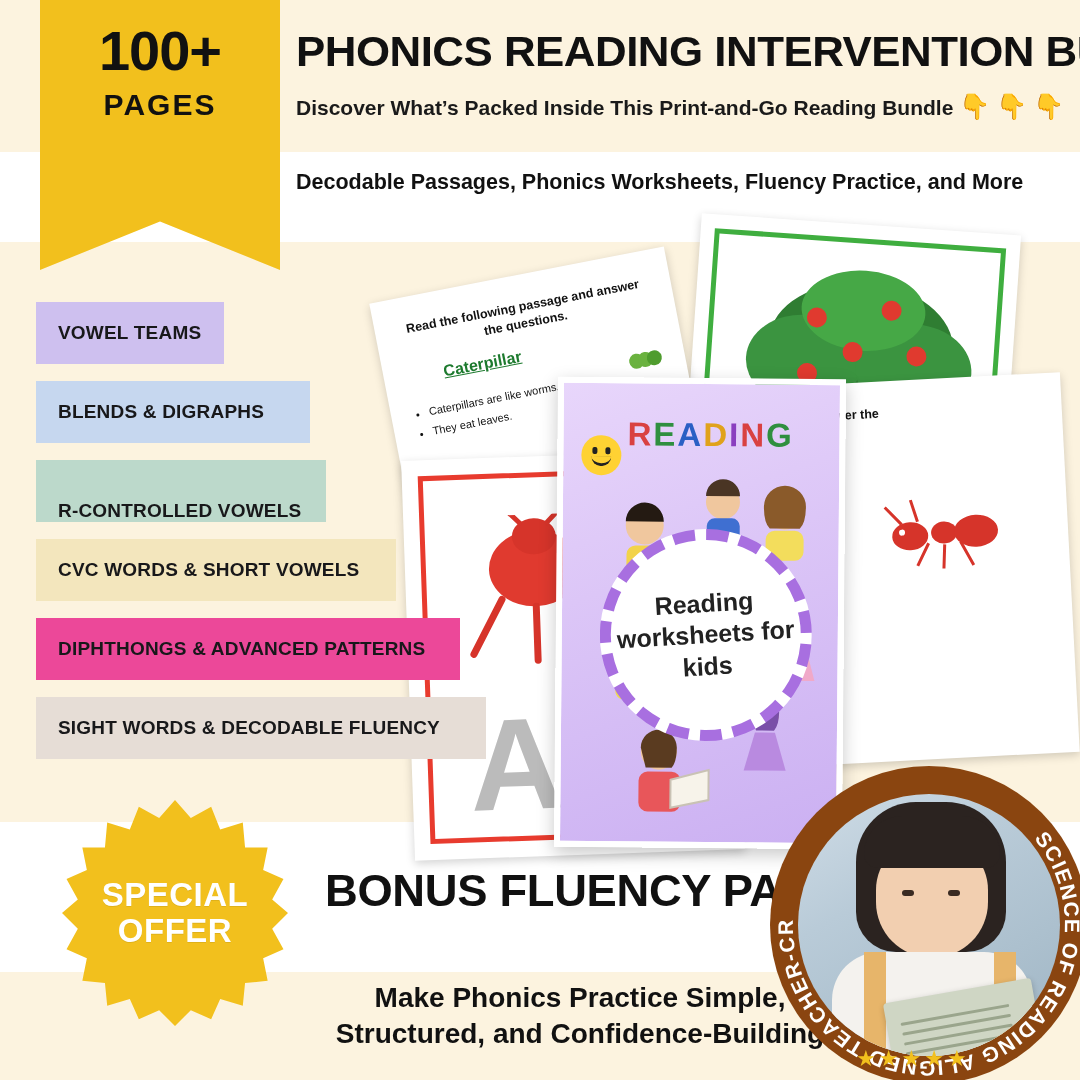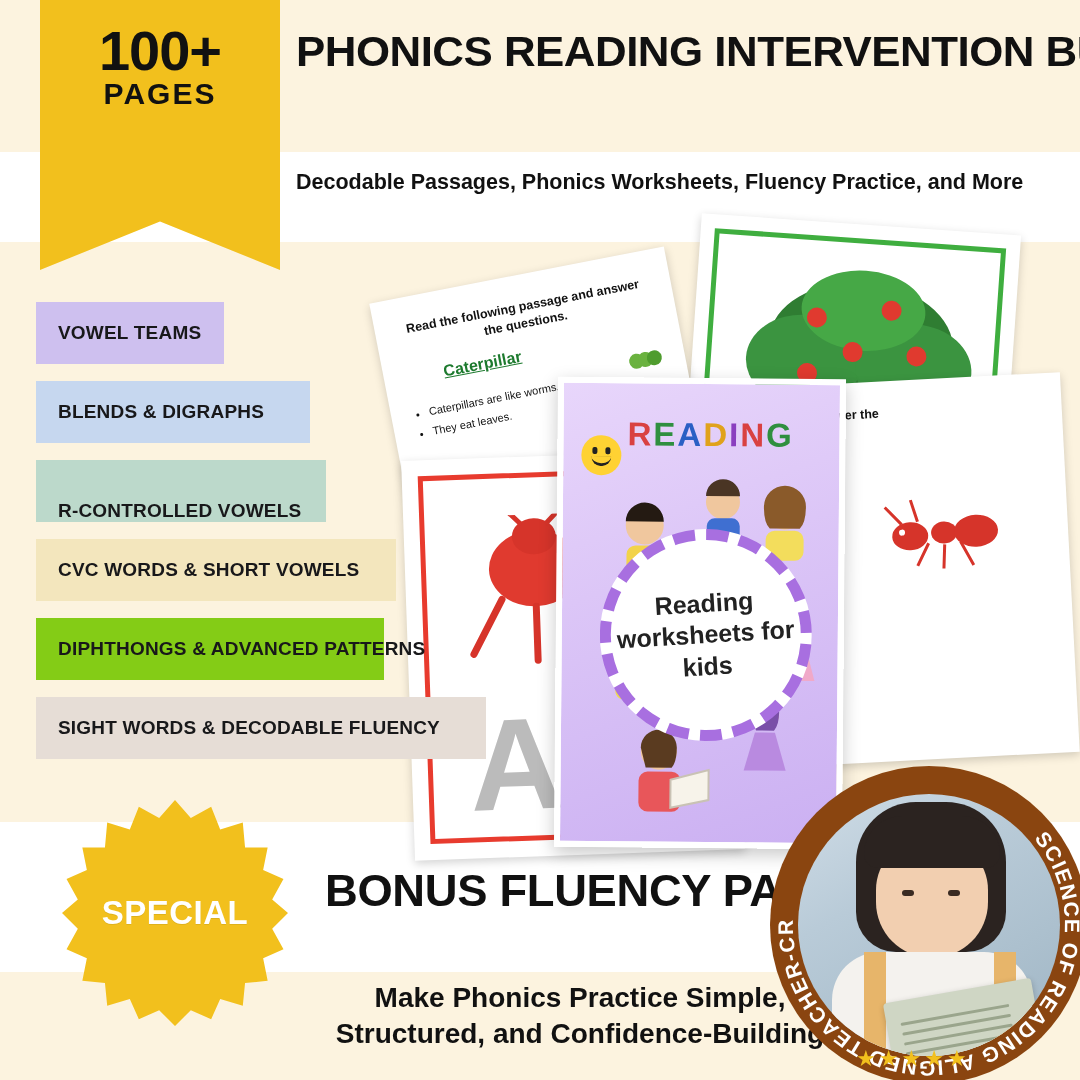--- a/index.html
+++ b/index.html
@@ -50,21 +50,21 @@
   .ribbon .over {
     font-weight: bold; font-size: 31px; letter-spacing: 2px; color: #111;
     font-family: "Liberation Sans", sans-serif;
   }
   .ribbon .num {
     font-weight: bold; font-size: 56px; line-height: 0.95; color: #111;
     letter-spacing: -1px; margin-top: 2px;
   }
   .ribbon .pages {
     font-weight: bold; font-size: 30px; letter-spacing: 2px; color: #111;
-    margin-top: 0;
+    margin-top: 11px;
   }
 
   
   .headline {
     position: absolute; left: 296px; top: 27px; width: 770px;
     font-family: "Liberation Sans Narrow", "Liberation Sans", sans-serif;
     font-weight: bold;
     font-size: 43px;
     letter-spacing: -0.5px;
     color: #111;
@@ -304,36 +304,40 @@
   <div class="band-cream-mid"></div>
   <div class="band-white-bottom"></div>
   <div class="band-cream-bottom"></div>
 
   <div class="ribbon">
     <div class="num">100+</div>
     <div class="pages">PAGES</div>
   </div>
 
   <div class="headline">PHONICS READING INTERVENTION BUNDLE</div>
+  <div class="subhead">
+    <span>Discover What’s Packed Inside This Print-and-Go Reading Bundle</span>
+    <span class="hands">👇👇👇</span>
+  </div>
   <div class="strip-line">Decodable Passages, Phonics Worksheets, Fluency Practice, and More</div>
 
   <div class="tags">
     <div class="tag" style="background:#cec0ef;width:188px;">
       <span>VOWEL TEAMS</span>
     </div>
     <div class="tag" style="background:#c6d7ef;width:274px;">
       <span>BLENDS &amp; DIGRAPHS</span>
     </div>
     <div class="tag" style="background:#bcd9cb;width:290px;align-items:flex-end;">
       <span>R-CONTROLLED VOWELS</span>
     </div>
     <div class="tag" style="background:#f3e6bd;width:360px;">
       <span>CVC WORDS &amp; SHORT VOWELS</span>
     </div>
-    <div class="tag" style="background:#84cc16;width:348px;">
+    <div class="tag" style="background:#ec4899;width:424px;">
       <span>DIPHTHONGS &amp; ADVANCED PATTERNS</span>
     </div>
     <div class="tag" style="background:#e6ddd6;width:450px;align-items:center;">
       <span>SIGHT WORDS &amp; DECODABLE FLUENCY</span>
     </div>
   </div>
 
   <div class="sheet sheet-tree">
     <div class="frame"></div>
     <svg width="320" height="330" style="position:absolute;left:0;top:0">
@@ -431,20 +435,21 @@
     </svg>
 
     <div class="ring">
       <span>Reading worksheets for kids</span>
     </div>
   </div>
 
   <div class="starburst">
     <div class="so">
       <div>SPECIAL</div>
+      <div>OFFER</div>
     </div>
   </div>
 
   <div class="bonus">BONUS FLUENCY PAGES</div>
 
   <div class="footer">
     <div>Make Phonics Practice Simple,</div>
     <div>Structured, and Confidence-Building</div>
   </div>
 

